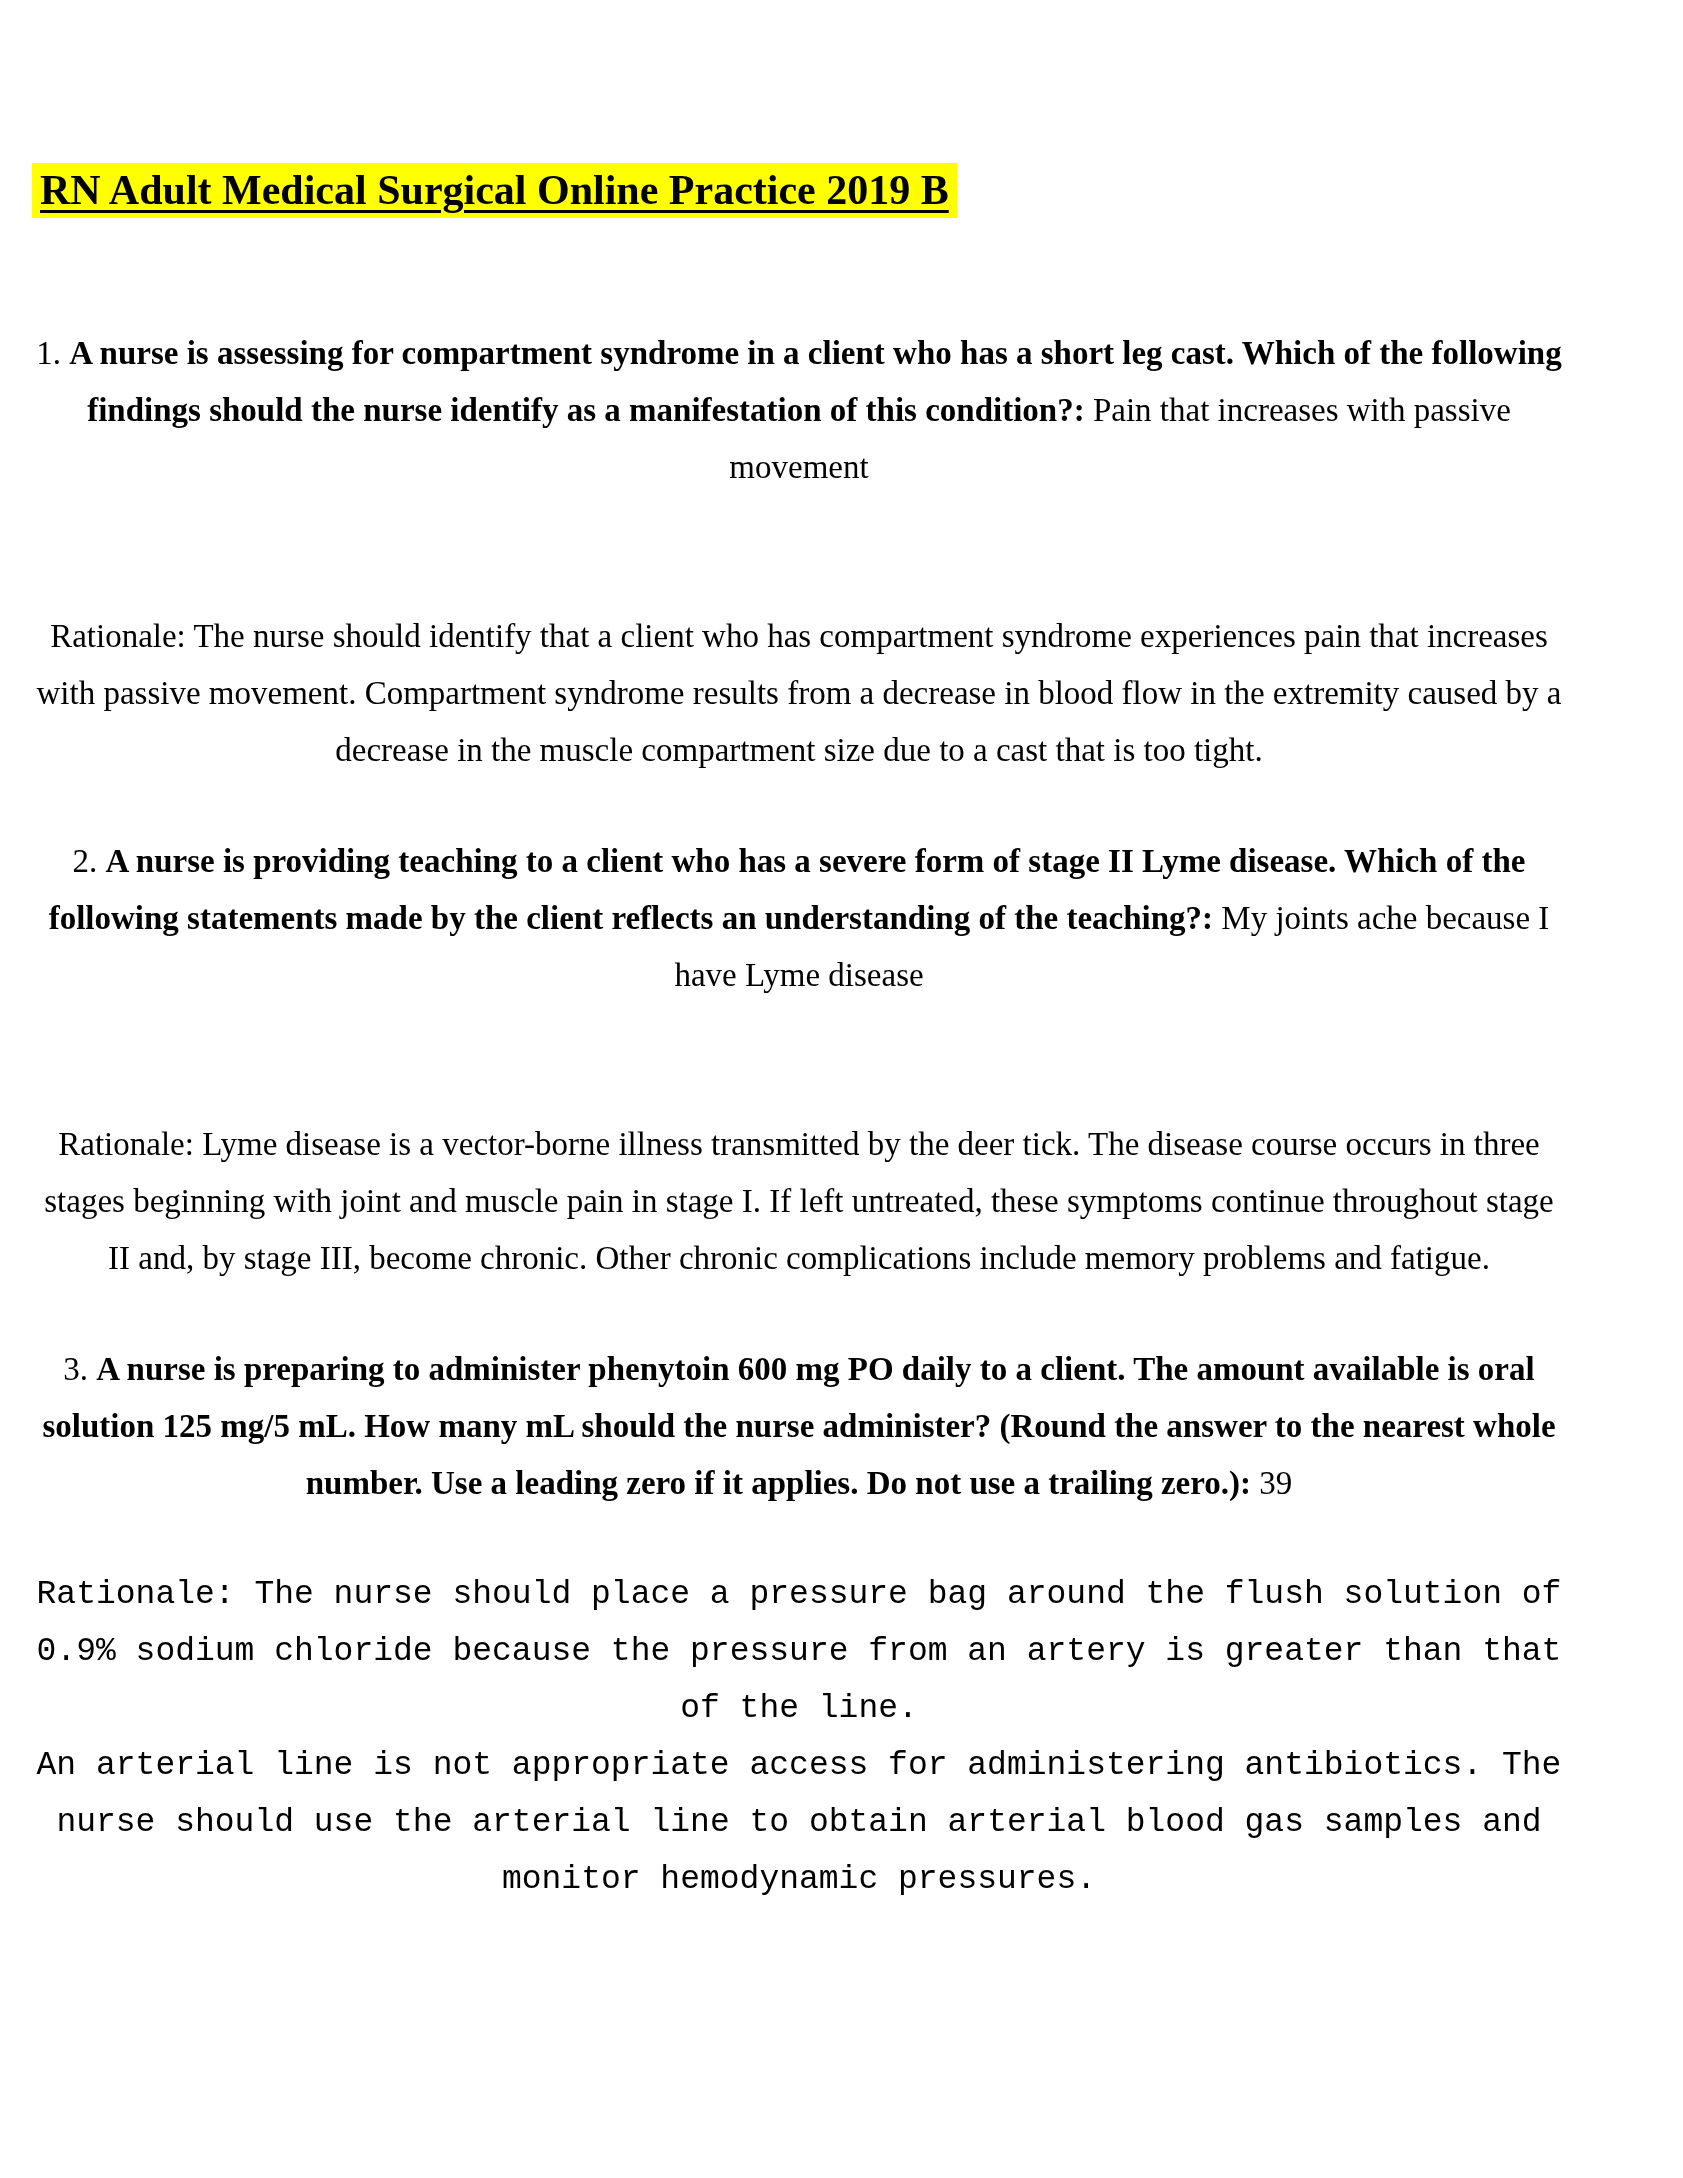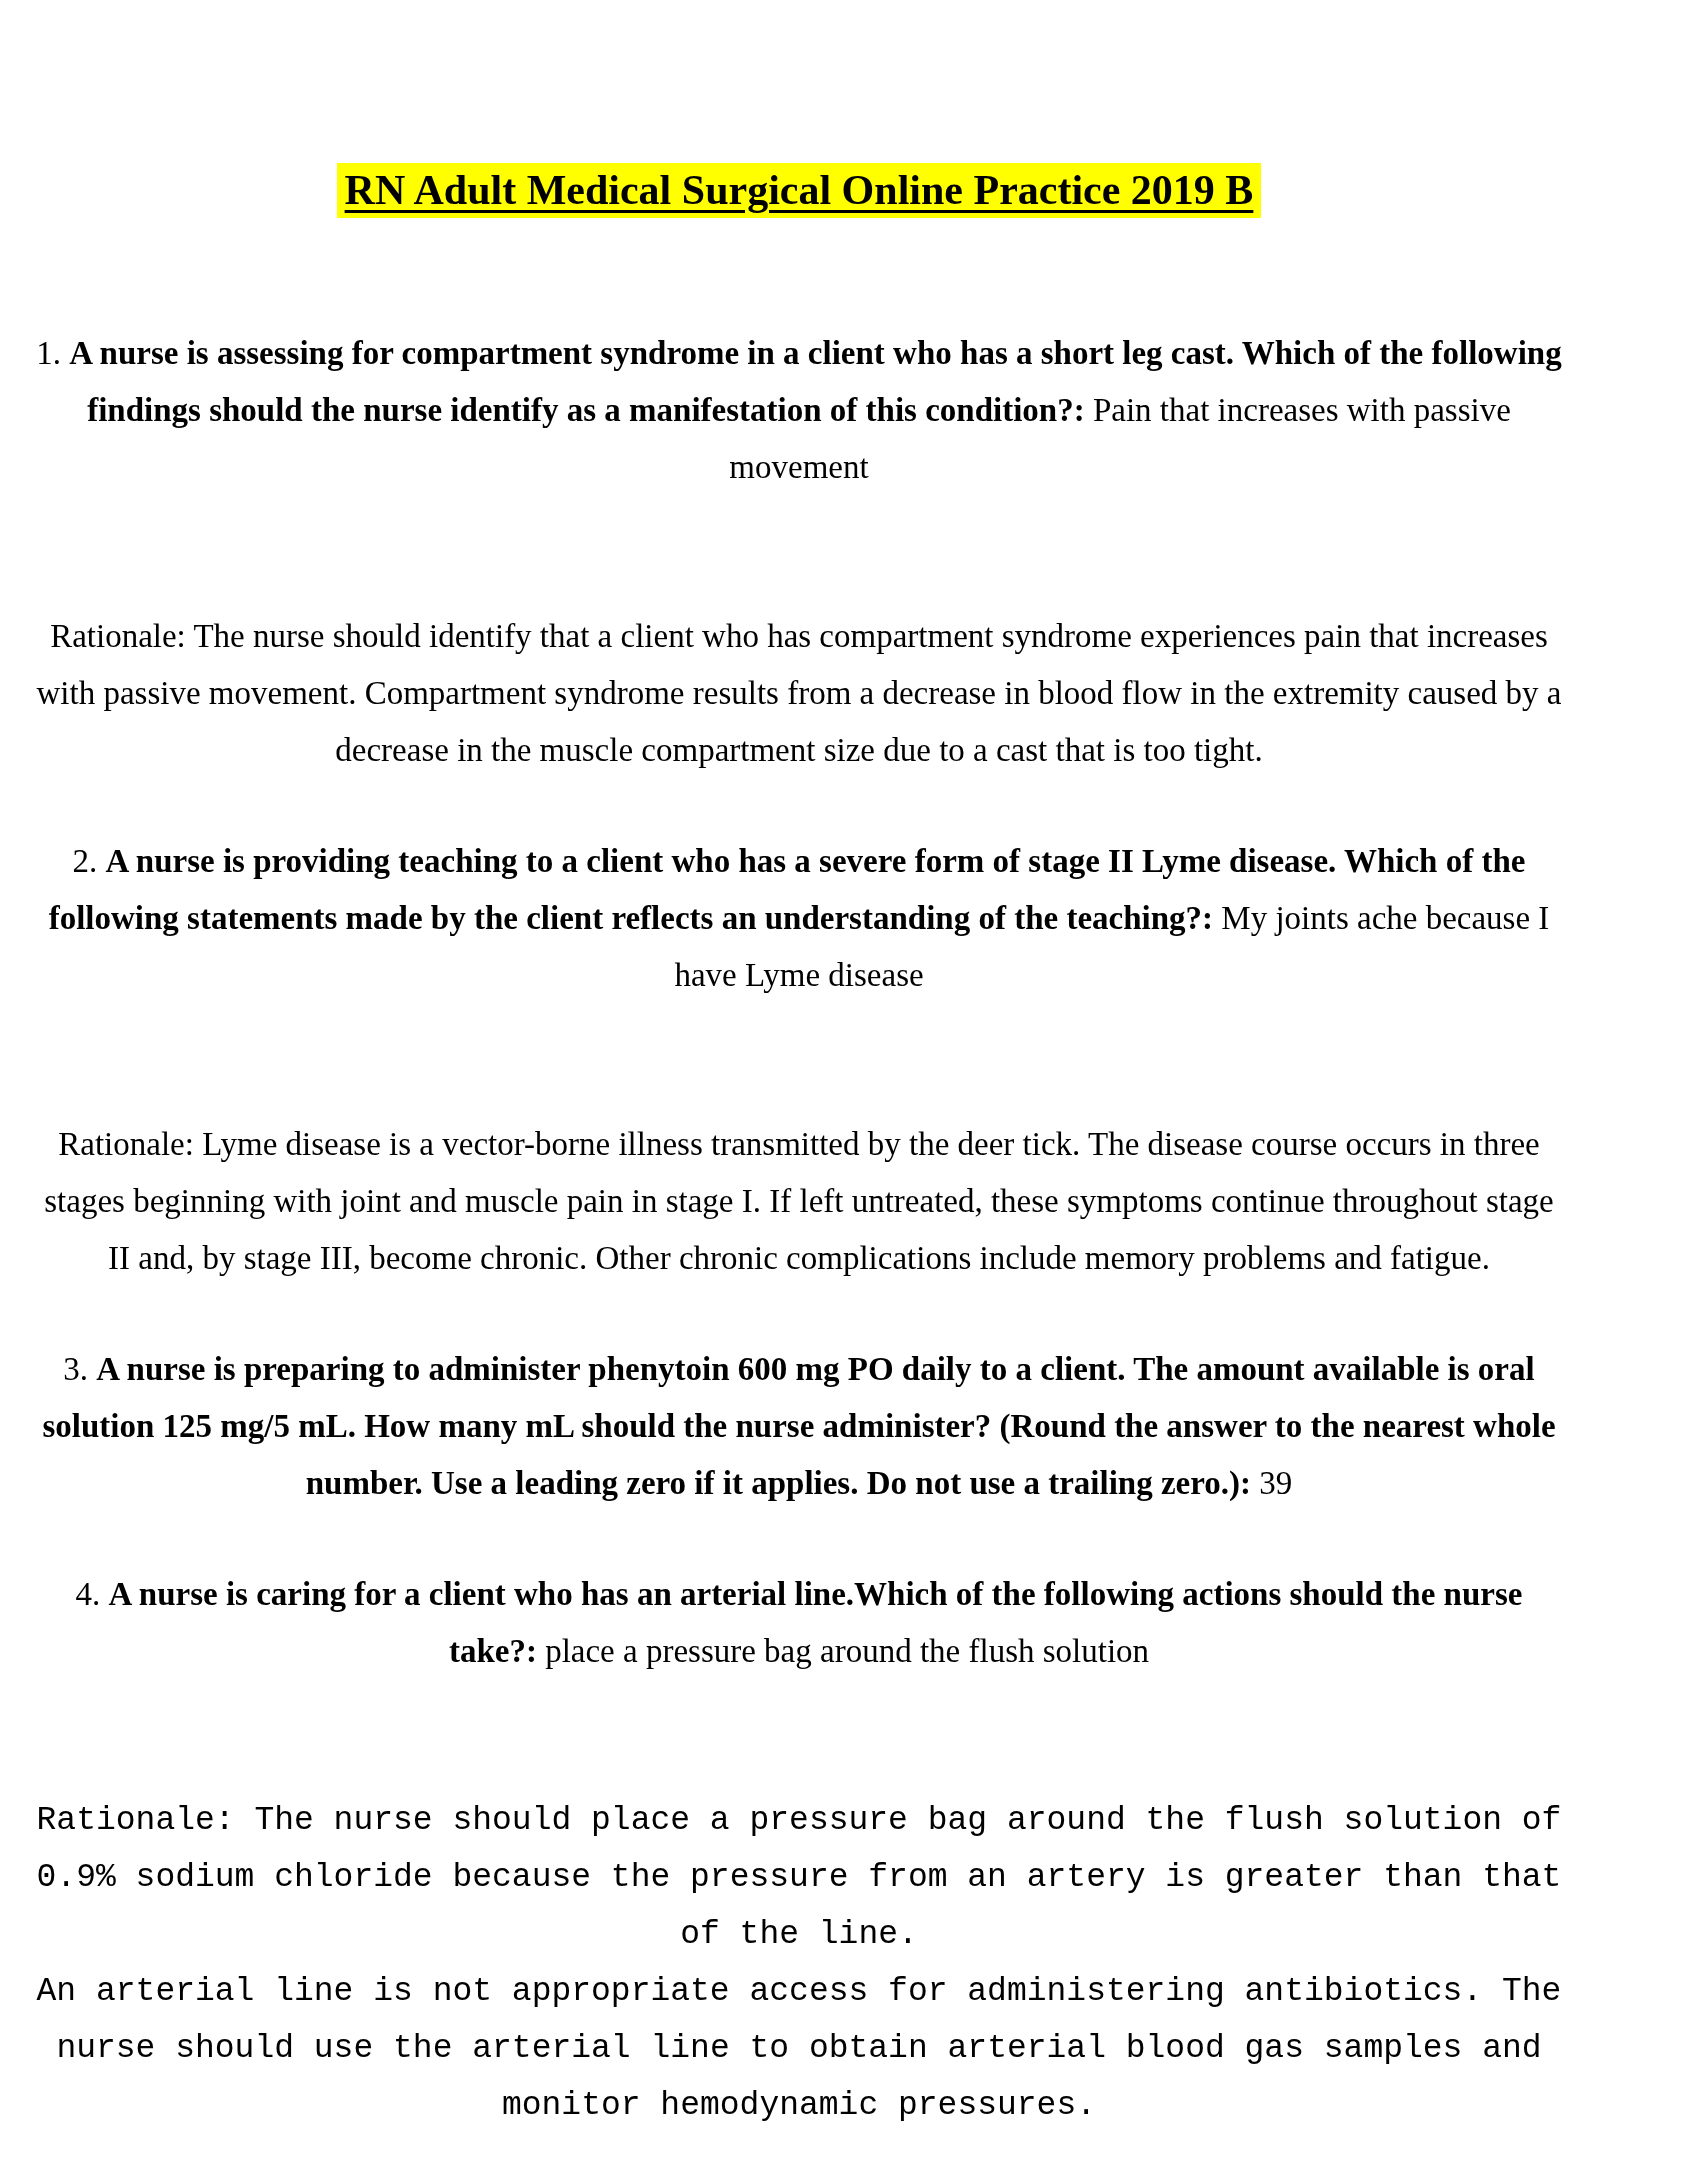--- a/index.html
+++ b/index.html
@@ -11,21 +11,20 @@
     font-family: "Liberation Serif", "DejaVu Serif", serif;
     color: #000000;
   }
   .page {
     width: 1683px;
     height: 2178px;
     padding: 163px 117px 0 32px;
     background: #ffffff;
   }
   .title-row {
-    text-align: center;
     margin-bottom: 99px;
     line-height: 55px;
   }
   .doc-title {
     display: inline-block;
     font-size: 42px;
     font-weight: bold;
     line-height: 55px;
     padding: 0 8px;
     text-decoration: underline;
@@ -49,17 +48,16 @@
 <div class="page">
   <div class="title-row">
     <span class="doc-title" style="background-color: rgb(255, 255, 0);">RN Adult Medical Surgical Online Practice 2019 B</span>
   </div>
   <div class="doc-body">
       <p class="block gap-large"><span class="run">1. </span><span class="run bold">A nurse is assessing for compartment syndrome in a client who has a short leg cast. Which of the following findings should the nurse identify as a manifestation of this condition?: </span><span class="run">Pain that increases with passive movement</span></p>
       <p class="block gap-small"><span class="run">Rationale: The nurse should identify that a client who has compartment syndrome experiences pain that increases with passive movement. Compartment syndrome results from a decrease in blood flow in the extremity caused by a decrease in the muscle compartment size due to a cast that is too tight.</span></p>
       <p class="block gap-large"><span class="run">2. </span><span class="run bold">A nurse is providing teaching to a client who has a severe form of stage II Lyme disease. Which of the following statements made by the client reflects an understanding of the teaching?: </span><span class="run">My joints ache because I have Lyme disease</span></p>
       <p class="block gap-small"><span class="run">Rationale: Lyme disease is a vector-borne illness transmitted by the deer tick. The disease course occurs in three stages beginning with joint and muscle pain in stage I. If left untreated, these symptoms continue throughout stage II and, by stage III, become chronic. Other chronic complications include memory problems and fatigue.</span></p>
       <p class="block gap-small"><span class="run">3. </span><span class="run bold">A nurse is preparing to administer phenytoin 600 mg PO daily to a client. The amount available is oral solution 125 mg/5 mL. How many mL should the nurse administer? (Round the answer to the nearest whole number. Use a leading zero if it applies. Do not use a trailing zero.): </span><span class="run">39</span></p>
-      <p class="block gap-large"><span class="run">4. </span><span class="run bold">A nurse is caring for a client who has an arterial line.Which of the following actions should the nurse take?: </span><span class="run">place a pressure bag around the flush solution</span></p>
       <p class="block gap-none"><span class="run">Rationale: The nurse should place a pressure bag around the flush solution of</span><br><span class="run">0.9% sodium chloride because the pressure from an artery is greater than that of the line.</span><br><span class="run">An arterial line is not appropriate access for administering antibiotics. The nurse should use the arterial line to obtain arterial blood gas samples and monitor hemodynamic pressures.</span></p>
     </div>
 </div>
 
 
 </body></html>

